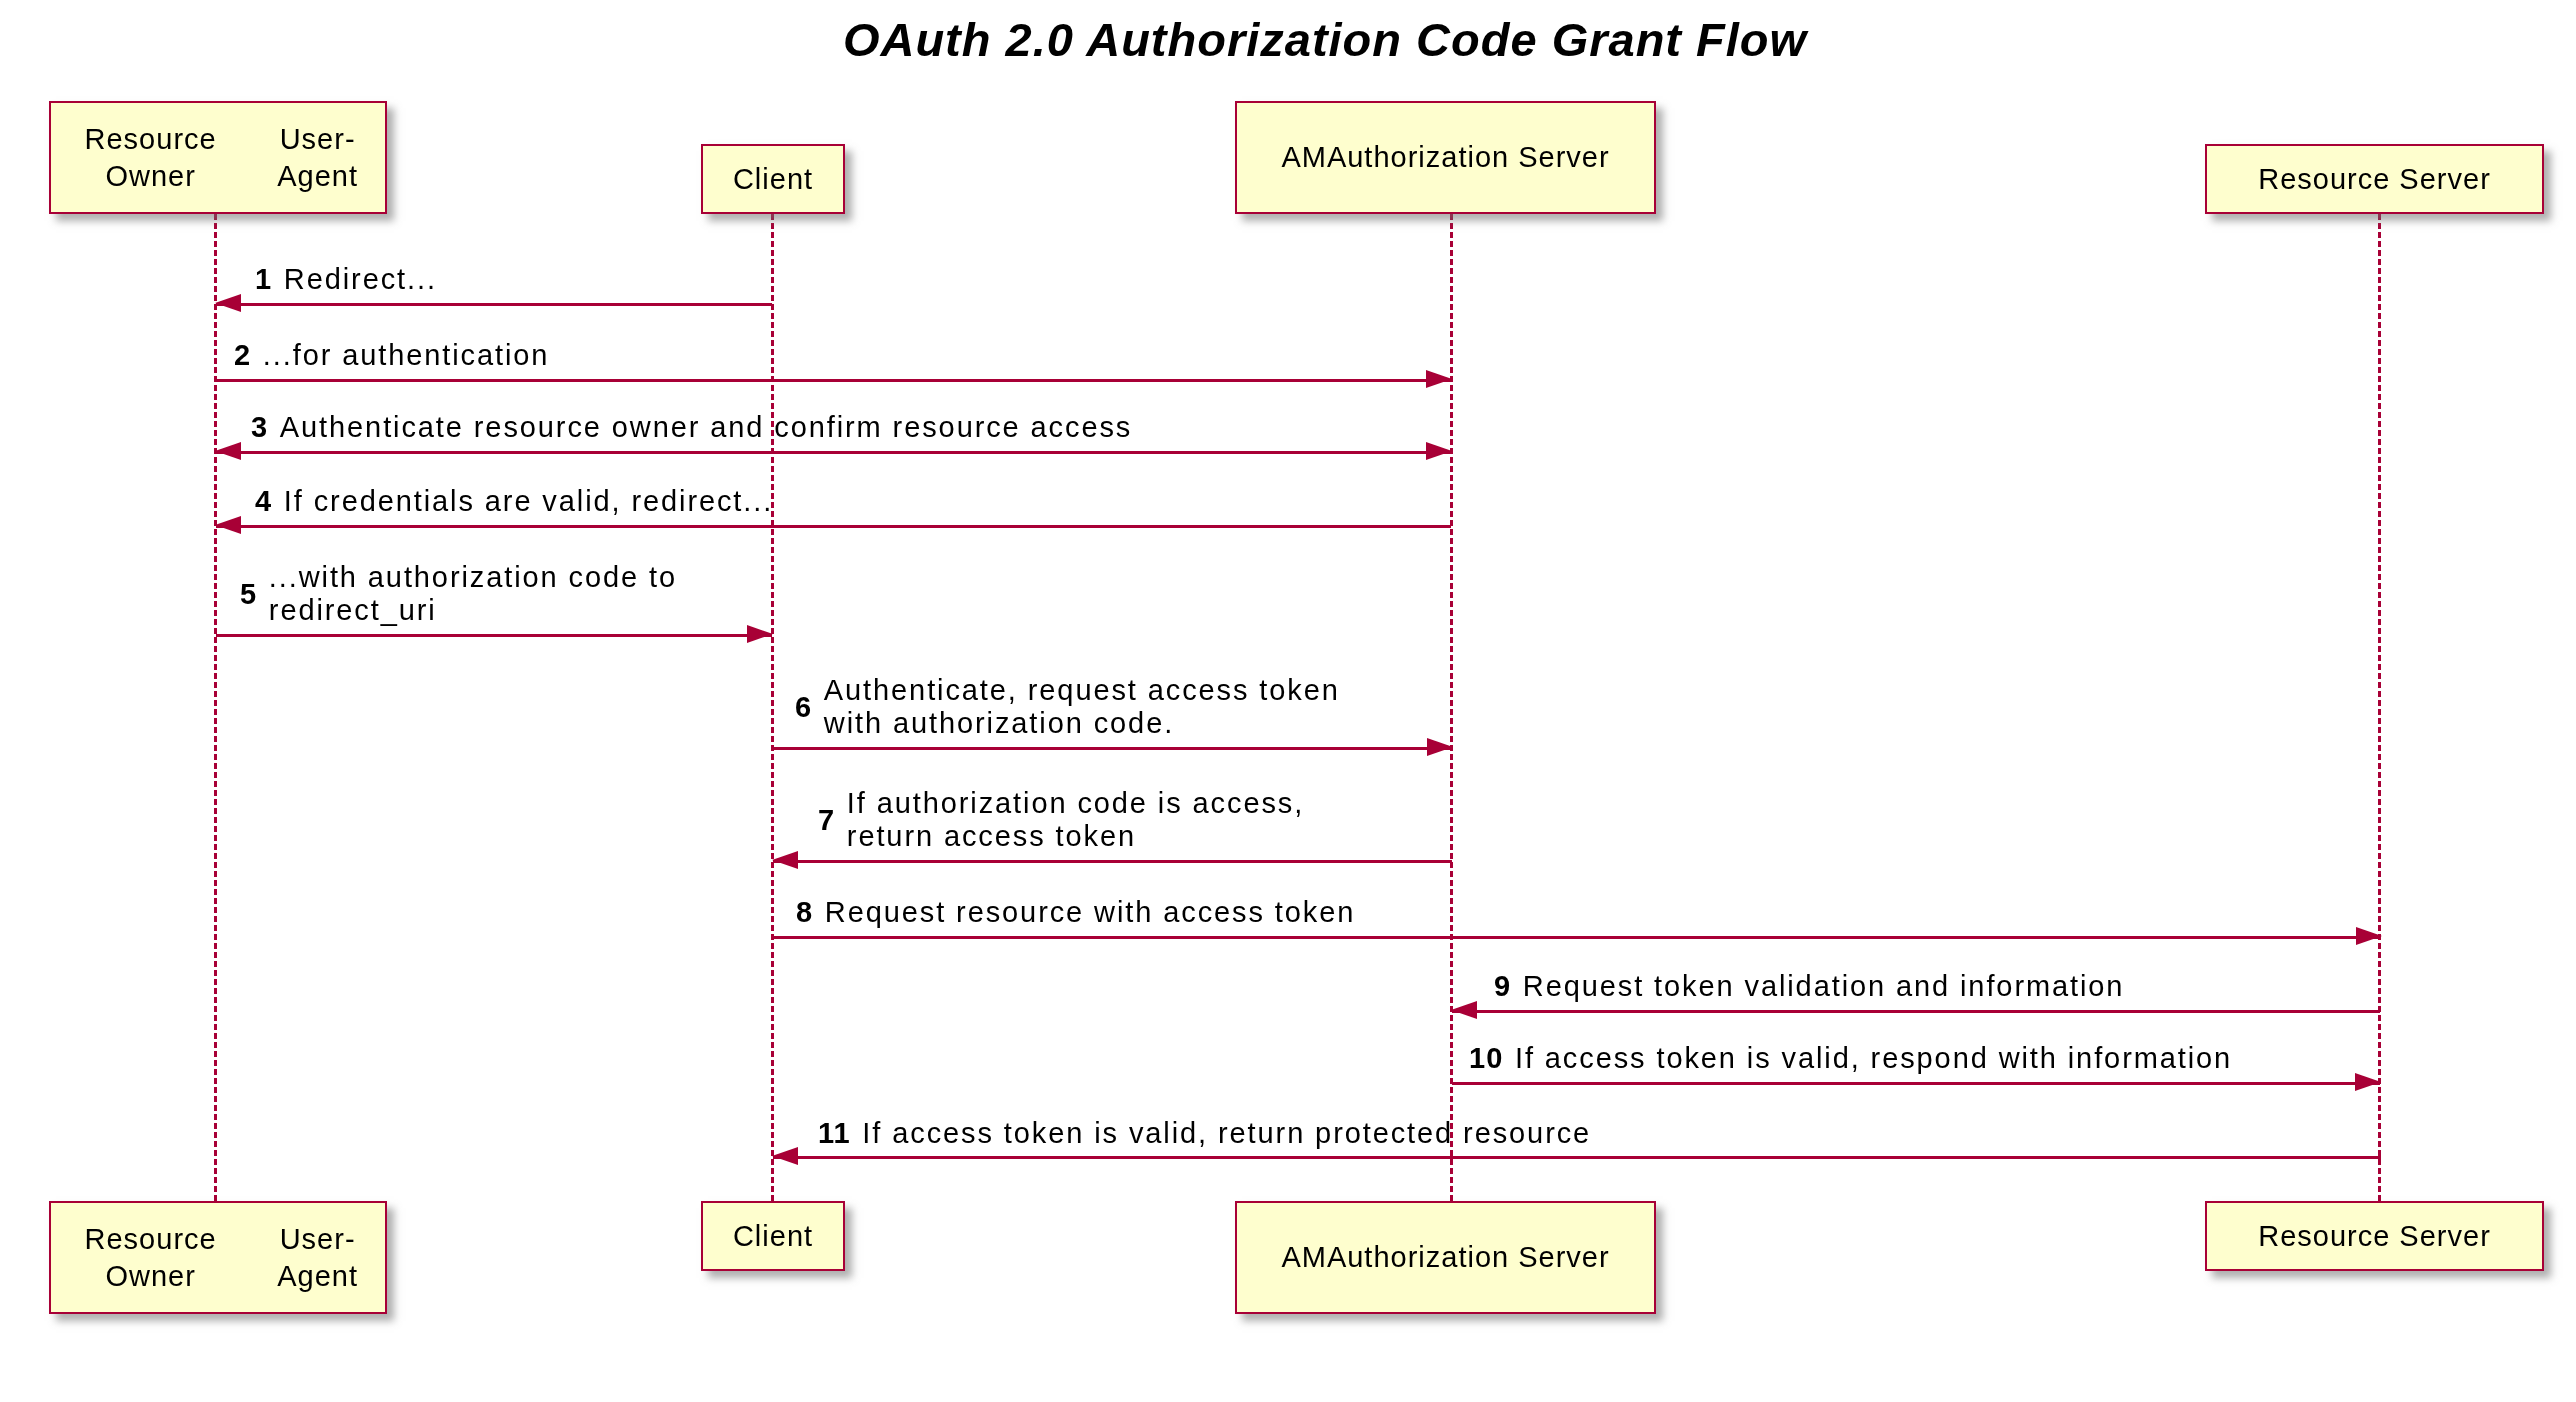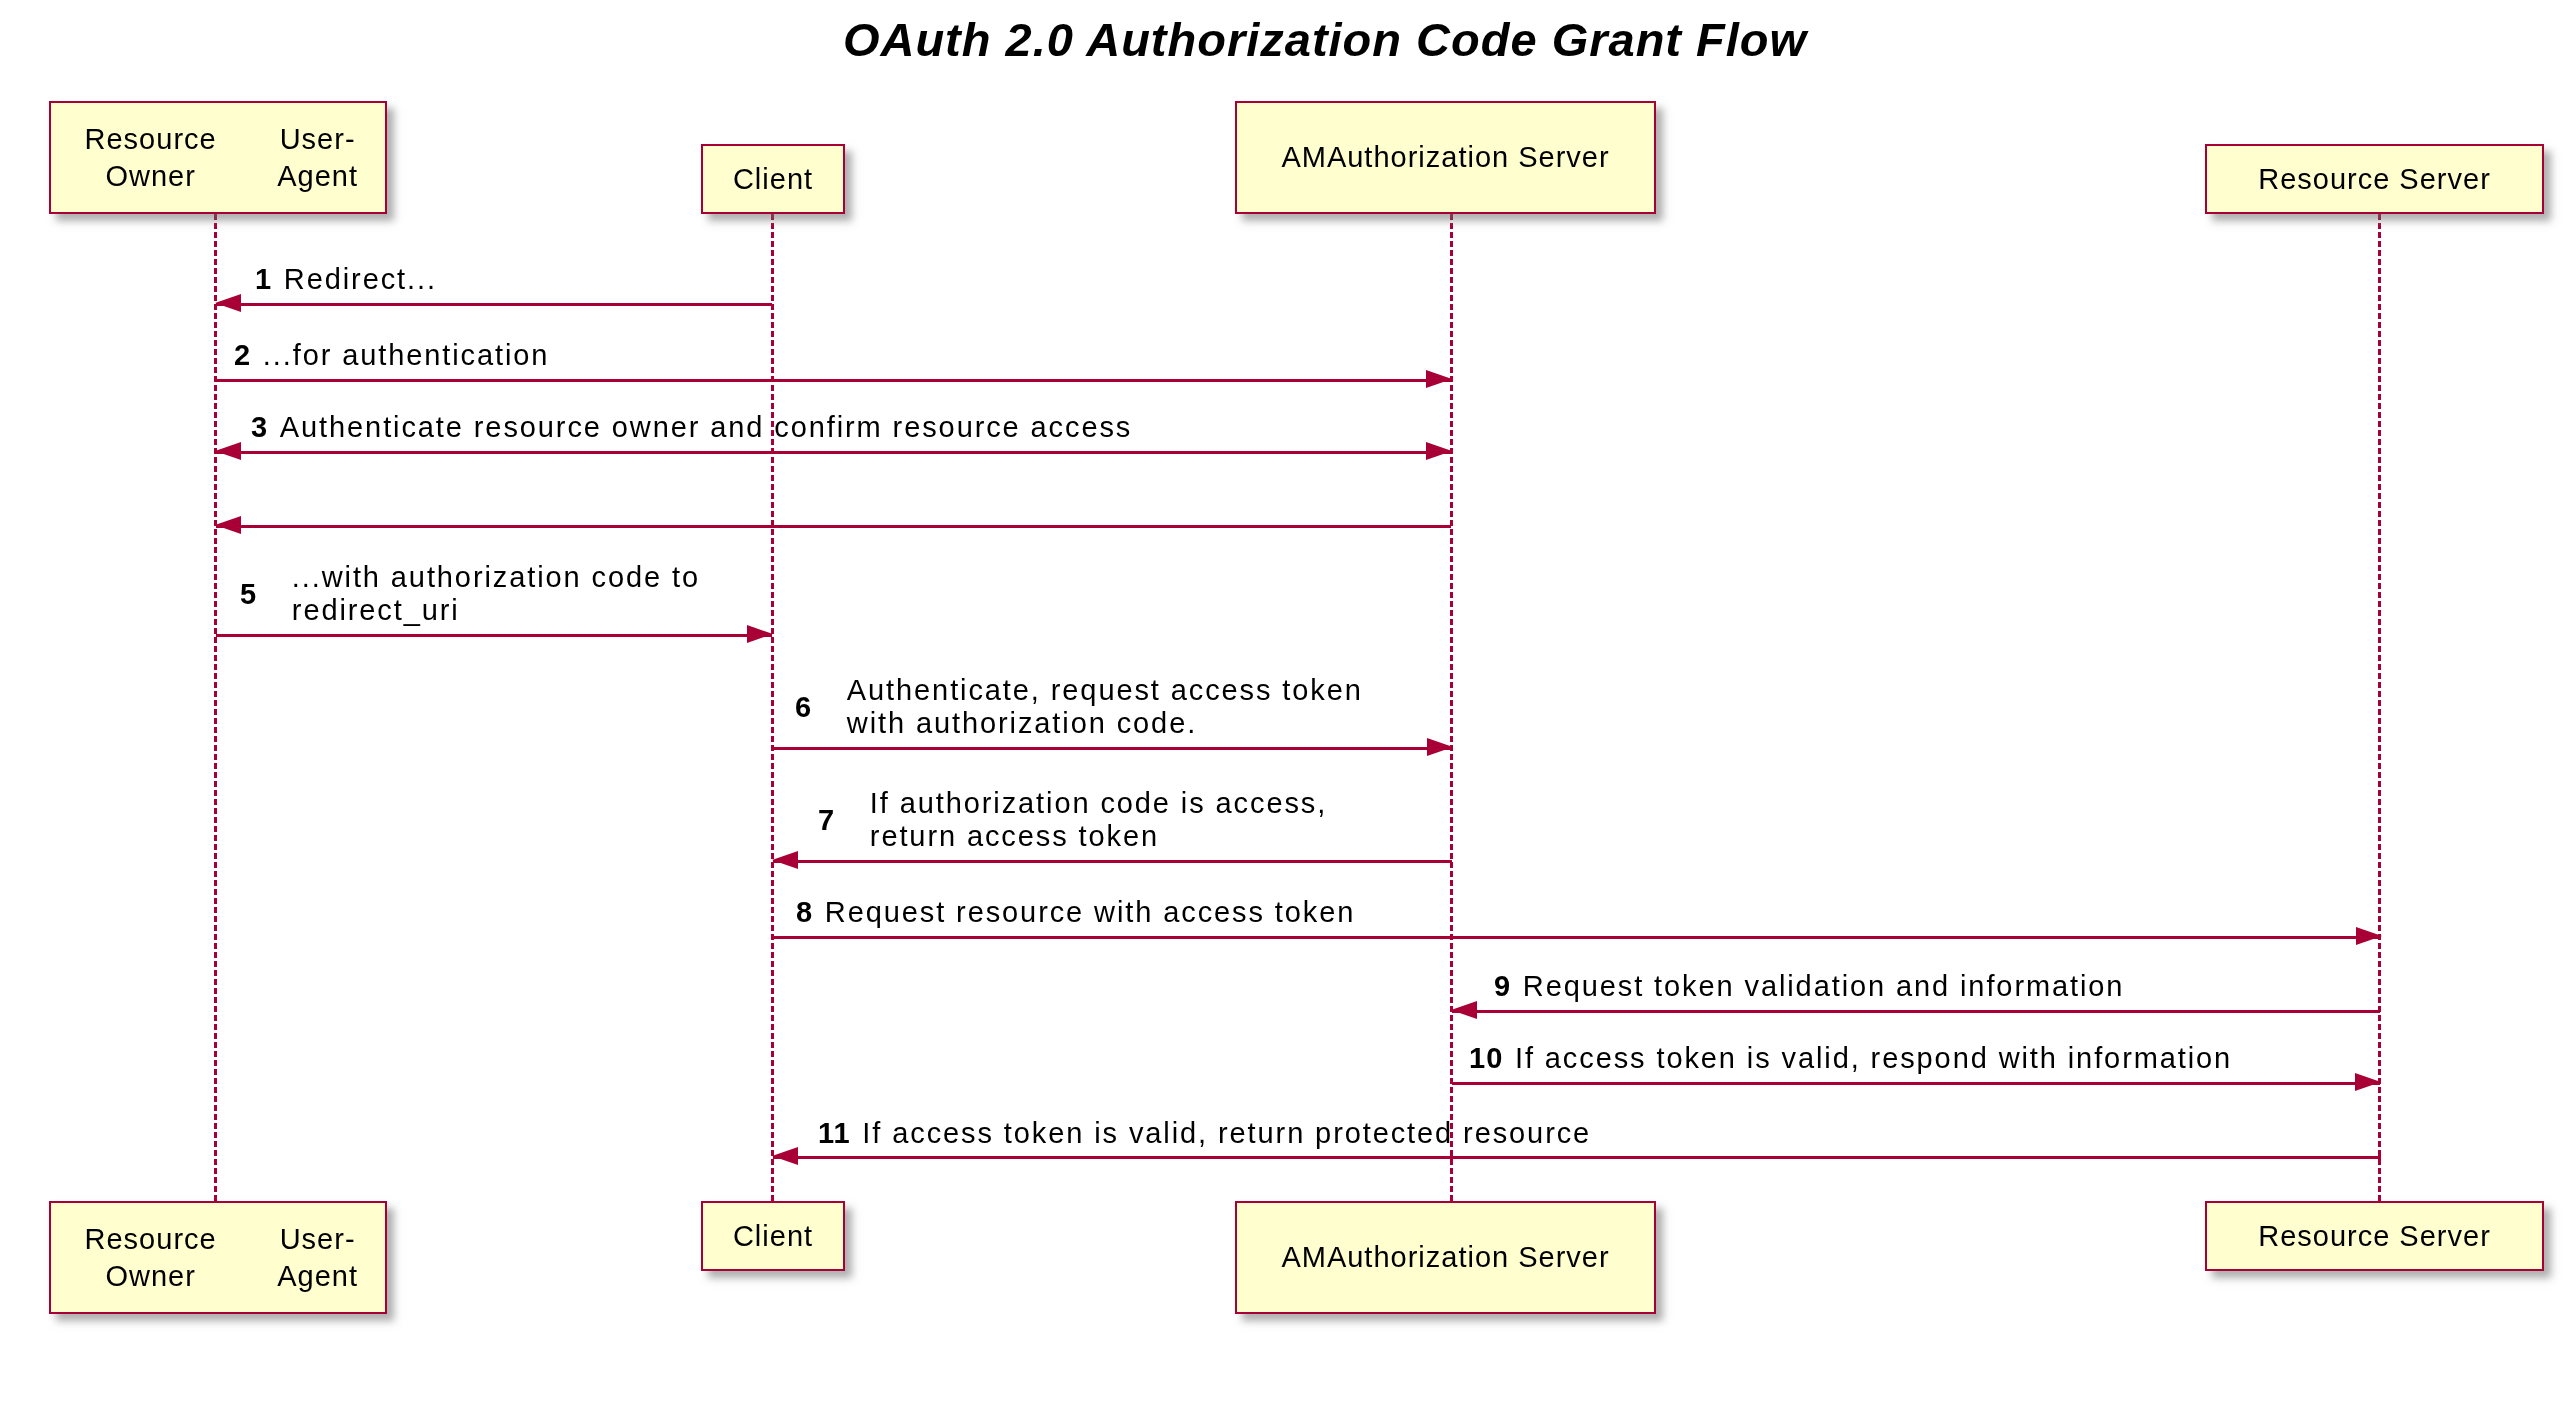--- a/index.html
+++ b/index.html
@@ -75,21 +75,21 @@
   .msg-label {
     position: absolute;
     font-size: 29px;
     line-height: 33px;
     letter-spacing: 1.9px;
     white-space: nowrap;
     z-index: 2;
   }
   .msg-label b { font-weight: bold; margin-right: 11.7px; letter-spacing: 1px; }
   .msg-two { display: flex; align-items: center; }
-  .msg-two .lines span { display: block; margin-left: 23px; }
+  .msg-two .lines span { display: block; }
 </style>
 </head>
 <body>
 
 <div class="diagram">
 
   <div class="title">OAuth 2.0 Authorization Code Grant Flow</div>
 
   <div class="lifeline" style="left:214px"></div>
   <div class="lifeline" style="left:771px"></div>
@@ -141,20 +141,23 @@
   </div>
 
   <div class="msg-label" style="left:251px;top:411px">
     <b>3</b><span>Authenticate resource owner and confirm resource access</span>
   </div>
   <div class="arrow" style="left:216px;top:451px;width:1235px">
     <span class="head head-left"></span>
     <span class="head head-right"></span>
   </div>
 
+  <div class="msg-label" style="left:255px;top:485px">
+    <b>4</b><span>If credentials are valid, redirect...</span>
+  </div>
   <div class="arrow" style="left:216px;top:525px;width:1235px">
     <span class="head head-left"></span>
   </div>
 
   <div class="msg-label msg-two" style="left:240px;top:561px">
     <b>5</b>
     <span class="lines">
       <span>...with authorization code to</span>
       <span>redirect_uri</span>
     </span>

